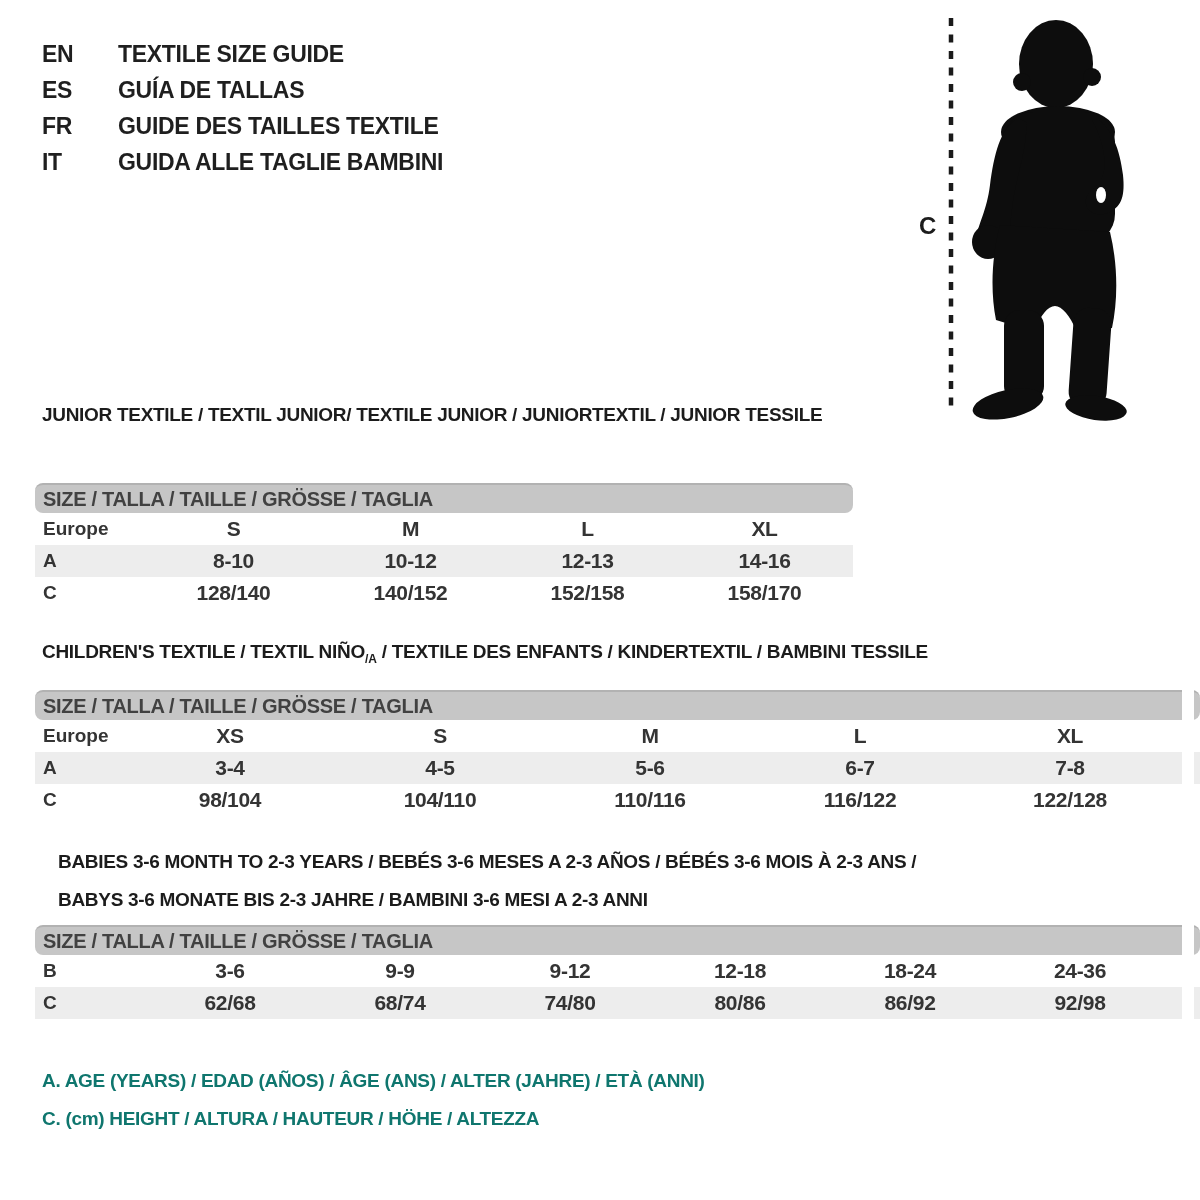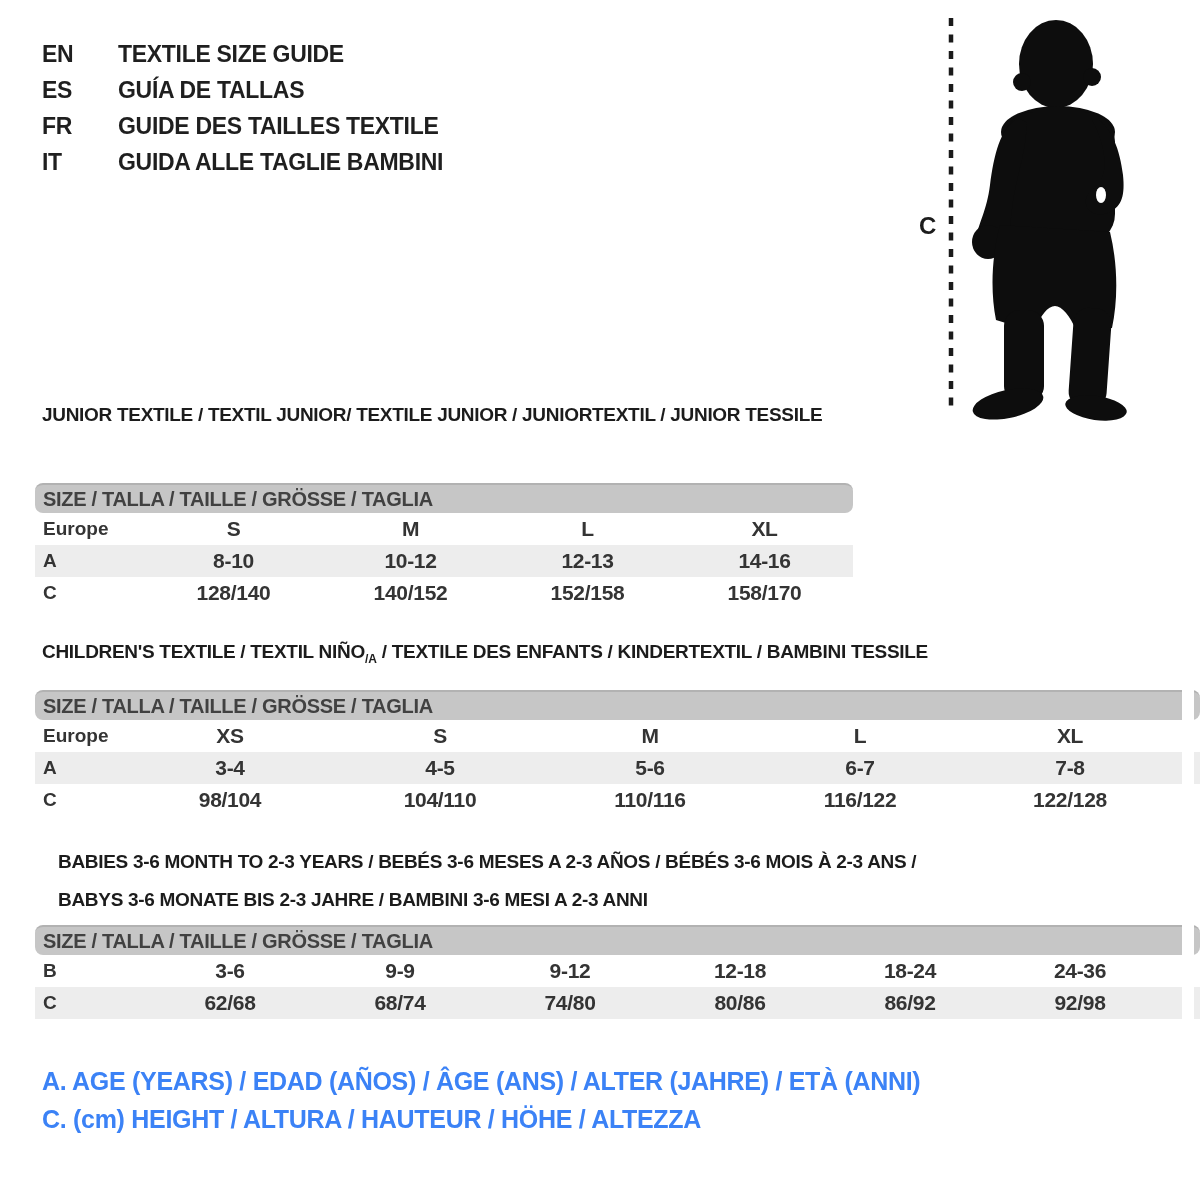--- a/index.html
+++ b/index.html
@@ -45,21 +45,21 @@
   .row .lbl { padding-left:8px; text-align:left; font-size:19px; }
   .row .cell { text-align:center; letter-spacing:-0.3px; }
 
   .t-junior .row { grid-template-columns:110px repeat(4,177px); }
   .t-child  .row { grid-template-columns:90px  repeat(5,210px); }
   .t-babies .row { grid-template-columns:110px repeat(6,170px); }
 
   .white-strip { position:absolute; top:0; bottom:0; left:1147px; width:12px; background:#ffffff; }
 
   
-  .legend { position:absolute; top:1062px; left:42px; font-size:25px; letter-spacing:-0.3px; color:#3b82f6; }
+  .legend { position:absolute; top:1062px; left:42px; font-size:19px; letter-spacing:-0.3px; color:#0f766e; }
   .legend-line { height:38px; display:flex; align-items:center; white-space:nowrap; }
 </style>
 </head>
 <body>
 
 <div class="page">
 
   <div class="lang-block">
     <div class="lang-row">
       <span class="lang-code">EN</span>

